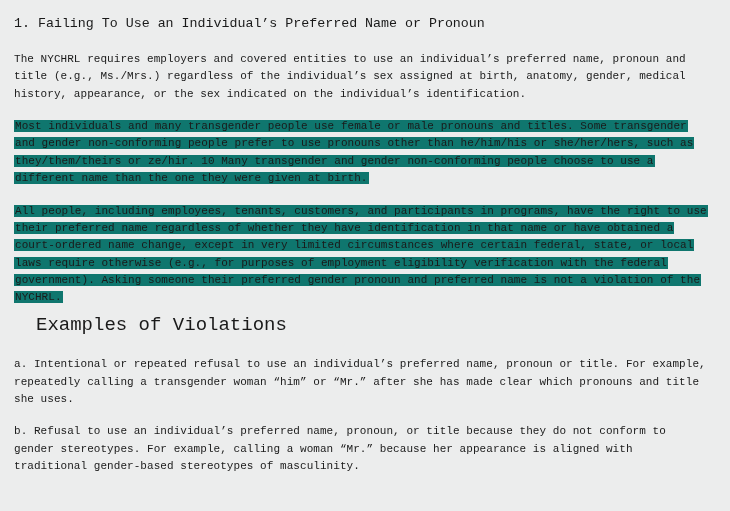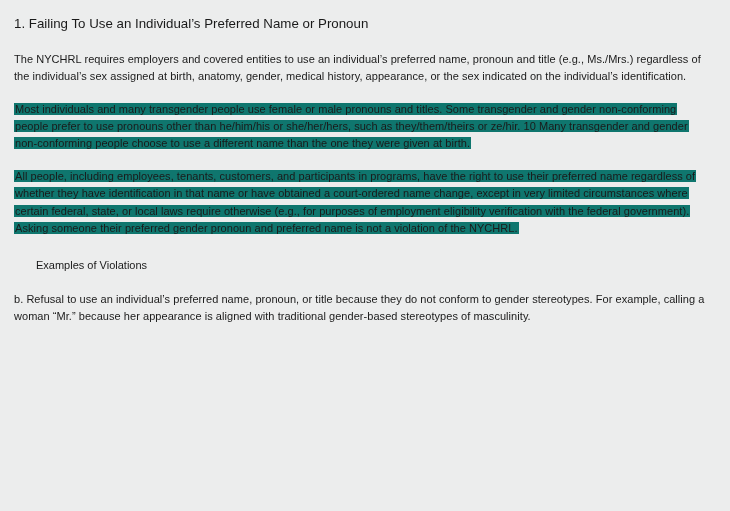--- a/index.html
+++ b/index.html
@@ -13,63 +13,65 @@
     font-family: "Liberation Sans", sans-serif;
     color: #1a1a1a;
     overflow: hidden;
   }
   .page {
     box-sizing: border-box;
     width: 730px;
     height: 495px;
     padding: 14px 22px 0 14px;
     background: #eceded;
+    font-family: Liberation Mono, monospace;
   }
   .blk {
     font-size: 11px;
     line-height: 1.58;
     margin: 0 0 15px 0;
     letter-spacing: 0.05px;
   }
   .heading {
     font-size: 13.3px;
     line-height: 1.5;
     margin: 0 0 17px 0;
   }
   .sub {
-    font-size: 11px;
+    font-size: 19px;
     line-height: 1.5;
     margin: 0 0 17px 0;
     padding-left: 22px;
   }
   .hl {
     
     background: transparent;
   }
   .hl span.mark {
     background: #0f766e;
     padding: 0 1px;
     box-decoration-break: clone;
     -webkit-box-decoration-break: clone;
   }
-  .blk.p4 { margin-bottom: 20px; }
+  .blk.p4 { margin-bottom: 4px; }
   .blk.p5 { margin-bottom: 15px; }
   .blk.p6 { margin-bottom: 12px; }
 </style>
 </head>
 <body>
 
 <div class="page">
 
   <p class="heading">1. Failing To Use an Individual’s Preferred Name or Pronoun</p>
 
   <p class="blk">The NYCHRL requires employers and covered entities to use an individual’s preferred name, pronoun and title (e.g., Ms./Mrs.) regardless of the individual’s sex assigned at birth, anatomy, gender, medical history, appearance, or the sex indicated on the individual’s identification.</p>
 
   <p class="blk hl"><span class="mark">Most individuals and many transgender people use female or male pronouns and titles.  Some transgender and gender non-conforming people prefer to use pronouns other than he/him/his or she/her/hers, such as they/them/theirs or ze/hir. 10  Many transgender and gender non-conforming people choose to use a different name than the one they were given at birth.</span></p>
 
   <p class="blk hl p4"><span class="mark">All people, including employees, tenants, customers, and participants in programs, have the right to use their preferred name regardless of whether they have identification in that name or have obtained a court-ordered name change, except in very limited circumstances where certain federal, state, or local laws require otherwise (e.g., for purposes of employment eligibility verification with the federal government).  Asking someone their preferred gender pronoun and preferred name is not a violation of the NYCHRL.</span></p>
 
   <p class="sub">Examples of Violations</p>
 
+  <p class="blk p5">a. Intentional or repeated refusal to use an individual’s preferred name, pronoun or title.  For example, repeatedly calling a transgender woman “him” or “Mr.” after she has made clear which pronouns and title she uses.</p>
 
   <p class="blk p6">b. Refusal to use an individual’s preferred name, pronoun, or title because they do not conform to gender stereotypes.  For example, calling a woman “Mr.” because her appearance is aligned with traditional gender-based stereotypes of masculinity.</p>
 
 </div>
 
 </body></html>

